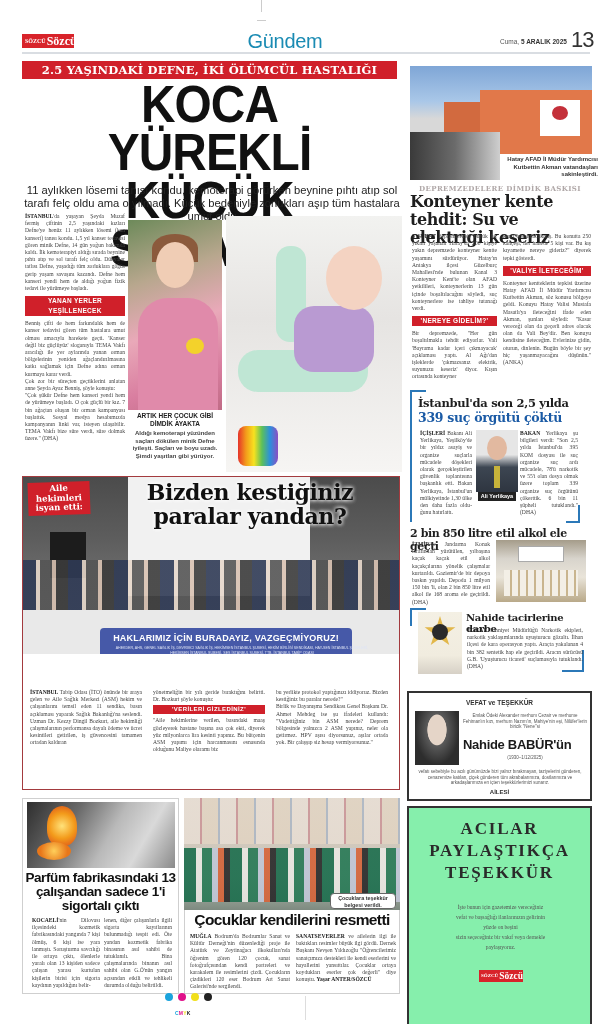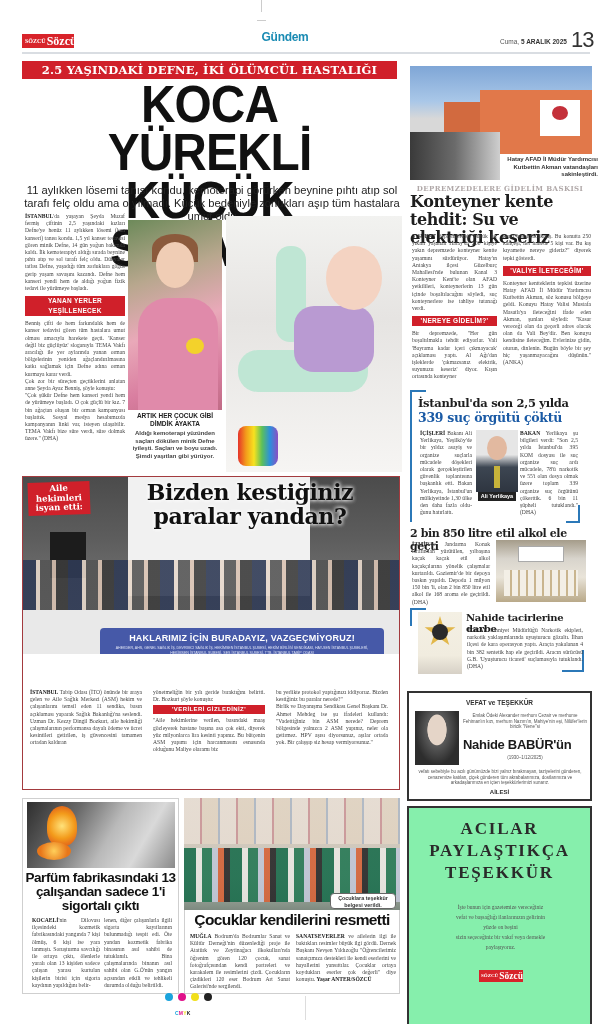--- a/index.html
+++ b/index.html
@@ -6,21 +6,21 @@
   html, body { width: 612px; height: 1024px; background: #ffffff; overflow: hidden; }
   body { position: relative; font-family: "Liberation Sans", sans-serif; color: #1a1a1a; }
 
   
   .reg-mark { position: absolute; left: 261px; top: 0; width: 1px; height: 12px; background: #ccc; }
   .reg-plus { position: absolute; left: 257px; top: 20px; width: 9px; height: 1px; background: #ccc; }
   .logo { position: absolute; left: 22px; top: 34px; width: 52px; height: 14px; background: #d8232a; color: #fff;
           font-family: "Liberation Serif", serif; font-weight: bold; font-size: 12px; line-height: 14px; padding-left: 3px; }
   .logo .pre { font-size: 6px; vertical-align: top; margin-right: 1px; }
   .section-title { position: absolute; left: 230px; top: 30px; width: 110px; text-align: center;
-          font-family: "Liberation Sans", sans-serif; font-weight: bold; font-size: 12px; color: #1a8bb3; letter-spacing: -0.3px; }
+          font-family: "Liberation Sans", sans-serif; font-weight: normal; font-size: 20px; color: #1a8bb3; letter-spacing: -0.3px; }
   .date { position: absolute; left: 500px; top: 38px; font-size: 6.5px; color: #555; }
   .date b { color: #333; }
   .page-no { position: absolute; left: 571px; top: 27px; font-size: 22px; color: #333; font-family: "Liberation Sans", sans-serif; letter-spacing: -1px; text-align: center; }
   .header-rule { position: absolute; left: 22px; top: 52px; width: 568px; height: 2px; background: #d9dde2; }
 
   
   .kicker { position: absolute; left: 22px; top: 61px; width: 375px; height: 18px; background: #d0202a; color: #fff;
             font-family: "DejaVu Serif", serif; font-weight: bold; font-size: 11.5px; line-height: 18px; text-align: center; letter-spacing: 0.2px; }
   .headline { position: absolute; left: 22px; top: 80px; width: 375px; font-family: "Liberation Sans", sans-serif; font-weight: bold;
               font-size: 52px; line-height: 48px; text-align: center; color: #111; letter-spacing: -1px; transform: scaleX(0.92); transform-origin: center top; }
@@ -123,21 +123,21 @@
               background: linear-gradient(180deg, #4b4b4b 0%, #5d5d5d 35%, #6e6e6e 60%, #8c8c8c 100%); }
   .aile-box .screen { position: absolute; left: 106px; top: 0; width: 182px; height: 120px; background: #f1f1f1; }
   .aile-box .portrait { position: absolute; left: 28px; top: 56px; width: 36px; height: 46px; background: #1c1c1c; }
   .aile-box .crowd { position: absolute; left: 0; top: 84px; width: 378px; height: 50px;
                      background: repeating-linear-gradient(90deg, #2f3a55 0 14px, #e7d8cb 14px 18px, #555 18px 30px, #d9c2b2 30px 34px, #3b3b3b 34px 46px); opacity: 0.9; }
   .aile-box .table { position: absolute; left: 0; top: 134px; width: 378px; height: 44px; background: #e9e9e9; }
   .aile-kicker { position: absolute; left: 6px; top: 6px; width: 62px; background: #d0202a; color: #fff; font-family: "DejaVu Serif", serif; font-weight: bold;
                  font-size: 8.5px; line-height: 9.5px; text-align: center; padding: 2px 0; transform: rotate(-2deg); }
   .aile-head { position: absolute; left: 80px; top: 4px; width: 296px; font-family: "DejaVu Serif", serif; font-weight: bold; font-size: 22px; line-height: 24px;
                color: #111; text-align: center; letter-spacing: -0.4px; text-shadow: 0 0 4px #fff, 0 0 4px #fff; }
-  .banner-blue { position: absolute; left: 78px; top: 152px; width: 284px; height: 34px; background: #4659a8; border-radius: 4px; }
+  .banner-blue { position: absolute; left: 78px; top: 152px; width: 252px; height: 34px; background: #4659a8; border-radius: 4px; }
   .banner-text { position: absolute; left: 0; top: 5px; width: 100%; text-align: center; font-family: "Liberation Sans", sans-serif; font-weight: bold; font-size: 9px; color: #fff; letter-spacing: 0.2px; }
   .banner-sub { position: absolute; left: 8px; top: 18px; width: 268px; text-align: center; font-size: 3.6px; line-height: 4.6px; color: #dfe4f5; }
 
   .aile-frame { position: absolute; left: 22px; top: 476px; width: 378px; height: 314px; border: 1.5px solid #a33a3e; pointer-events: none; }
   .aile-textwrap { position: absolute; left: 22px; top: 654px; width: 378px; height: 136px; background: #fff; }
   .aile-col { position: absolute; top: 689px; width: 112px; }
   .aile-col.c1 { left: 30px; }
   .aile-col.c2 { left: 153px; }
   .aile-col.c3 { left: 276px; }
   .sub-red-inline { background: #d0202a; color: #fff; font-family: "Liberation Sans", sans-serif; font-weight: bold; font-size: 6px; line-height: 9px; text-align: center; margin: 2px 0 3px; letter-spacing: 0.4px; }
@@ -216,21 +216,21 @@
   <div class="toy"></div>
 </div>
 
 <div class="photo photo-container">
   <div class="box2"></div>
   <div class="box1"></div>
   <div class="sign"></div>
 </div>
 <div class="photo photo-people"></div>
 <div class="afad-cap">Hatay AFAD İl Müdür Yardımcısı Kutbettin Akman vatandaşları sakinleştirdi.</div>
-<div class="kicker-gray">DEPREMZEDELERE GİDELİM BASKISI</div>
+<div class="kicker-gray">DEPREMZEDELERE DİMDİK BASKISI</div>
 <div class="h-konteyner">Konteyner kente tehdit: Su ve elektriği keseriz</div>
 <div class="r-col-a body-text">
   <p><b>6 ŞUBAT</b><span> depremlerinde büyük bir yıkım yaşanan Hatay'da 200 kişiye yakın depremzede konteyner kentte yaşamını sürdürüyor. Hatay'ın Antakya ilçesi Güzelburç Mahallesi'nde bulunan Kanal 3 Konteyner Kent'te olan AFAD yetkilileri, konteynerlerin 13 gün içinde boşaltılacağını söyledi, suç konteynerlere ise tahliye tutanağı verdi.</span></p>
   <div class="sub-red">'NEREYE GİDELİM?'</div>
   <p>Bir depremzede, "Her gün boşaltılmakla tehdit ediyorlar. Vali 'Bayrama kadar içeri çıkmayacak' açıklaması yaptı. Al Ağı'dan işleklerde 'çıkmazsanız elektrik, suyunuzu keseriz' diyor. Kışın ortasında konteyner</p>
 </div>
 <div class="r-col-b body-text">
   <p>kenti boşaltılacakmış. Bu konutta 250 kançeşi, her hanede 5 kişi var. Bu kış kıyamette nereye gideriz?" diyerek tepki gösterdi.</p>
   <div class="sub-red">'VALİYE İLETECEĞİM'</div>
   <p>Konteyner kentteklerin tepkisi üzerine Hatay AFAD İl Müdür Yardımcısı Kutbettin Akman, söz konusu bölgeye geldi. Konuyu Hatay Valisi Mustafa Masatlı'ya ileteceğini ifade eden Akman, şunları söyledi: "Kasar vereceği olan da geçerli adres olacak olan da Vali Bey'dir. Ben konuyu kendisine ileteceğim. Evlerinize gidin, oturun, dinlenin. Bugün böyle bir şey hiç yaşanmayacağını düşünün." (ANKA)</p>

